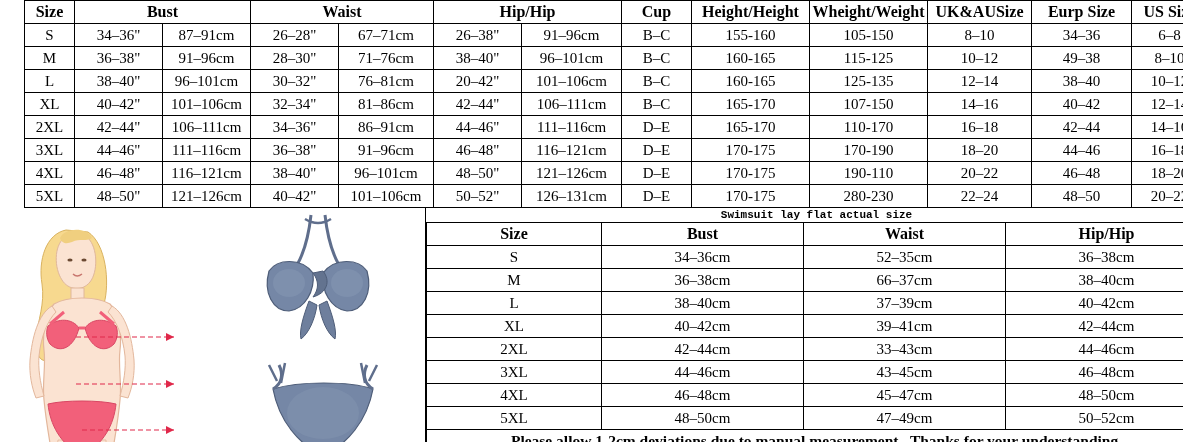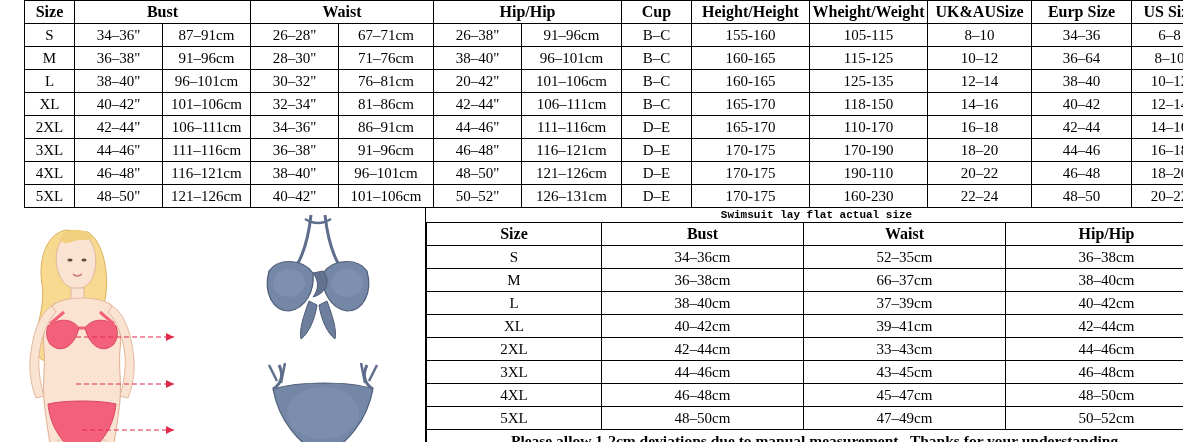--- a/index.html
+++ b/index.html
@@ -172,38 +172,38 @@
       <tr>
         <td class="sizecell">S</td>
         <td>34–36"</td>
         <td>87–91cm</td>
         <td>26–28"</td>
         <td>67–71cm</td>
         <td>26–38"</td>
         <td>91–96cm</td>
         <td>B–C</td>
         <td>155-160</td>
-        <td>105-115</td>
+        <td>105-150</td>
         <td>8–10</td>
         <td>34–36</td>
         <td>6–8</td>
       </tr>
       <tr>
         <td class="sizecell">M</td>
         <td>36–38"</td>
         <td>91–96cm</td>
         <td>28–30"</td>
         <td>71–76cm</td>
         <td>38–40"</td>
         <td>96–101cm</td>
         <td>B–C</td>
         <td>160-165</td>
         <td>115-125</td>
         <td>10–12</td>
-        <td>36–64</td>
+        <td>49–38</td>
         <td>8–10</td>
       </tr>
       <tr>
         <td class="sizecell">L</td>
         <td>38–40"</td>
         <td>96–101cm</td>
         <td>30–32"</td>
         <td>76–81cm</td>
         <td>20–42"</td>
         <td>101–106cm</td>
@@ -217,21 +217,21 @@
       <tr>
         <td class="sizecell">XL</td>
         <td>40–42"</td>
         <td>101–106cm</td>
         <td>32–34"</td>
         <td>81–86cm</td>
         <td>42–44"</td>
         <td>106–111cm</td>
         <td>B–C</td>
         <td>165-170</td>
-        <td>118-150</td>
+        <td>107-150</td>
         <td>14–16</td>
         <td>40–42</td>
         <td>12–14</td>
       </tr>
       <tr>
         <td class="sizecell">2XL</td>
         <td>42–44"</td>
         <td>106–111cm</td>
         <td>34–36"</td>
         <td>86–91cm</td>
@@ -277,21 +277,21 @@
       <tr>
         <td class="sizecell">5XL</td>
         <td>48–50"</td>
         <td>121–126cm</td>
         <td>40–42"</td>
         <td>101–106cm</td>
         <td>50–52"</td>
         <td>126–131cm</td>
         <td>D–E</td>
         <td>170-175</td>
-        <td>160-230</td>
+        <td>280-230</td>
         <td>22–24</td>
         <td>48–50</td>
         <td>20–22</td>
       </tr>
     </tbody>
   </table>
 
   <div class="lower">
 
     <div class="left-figures">

